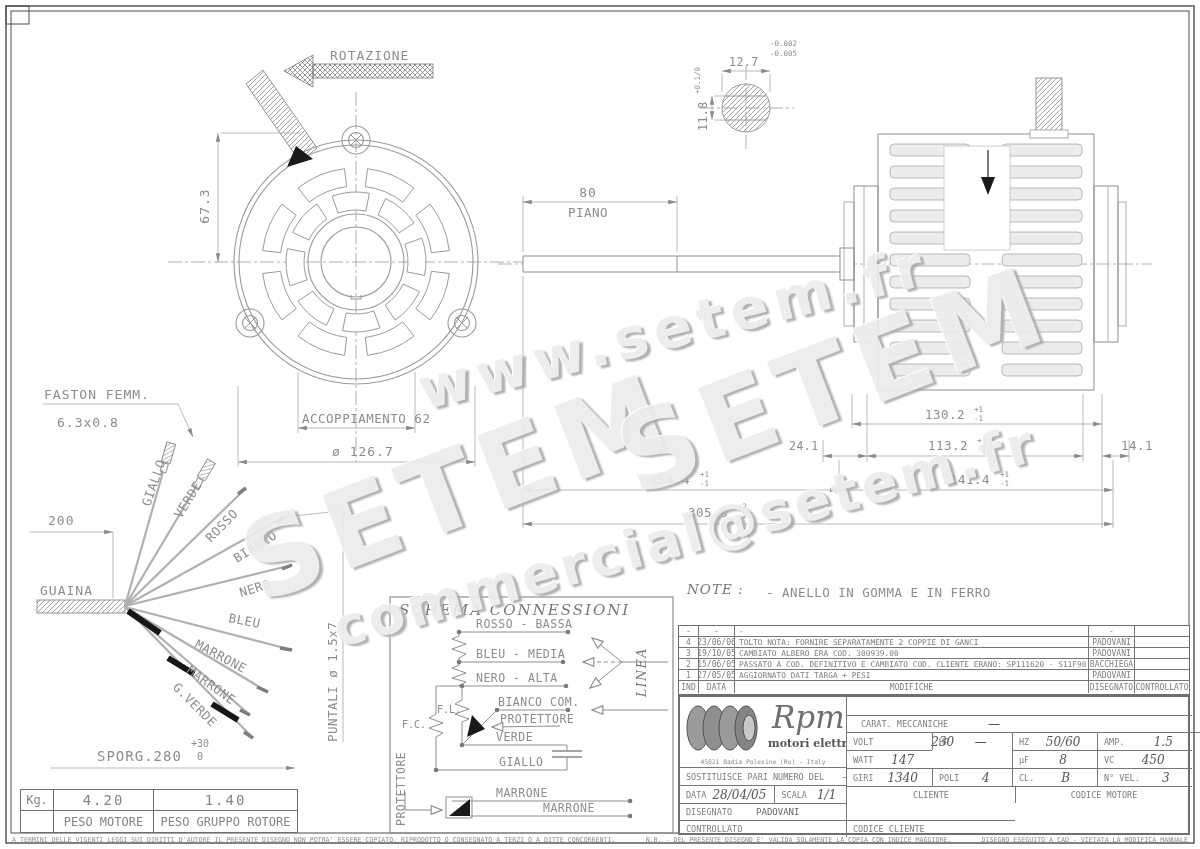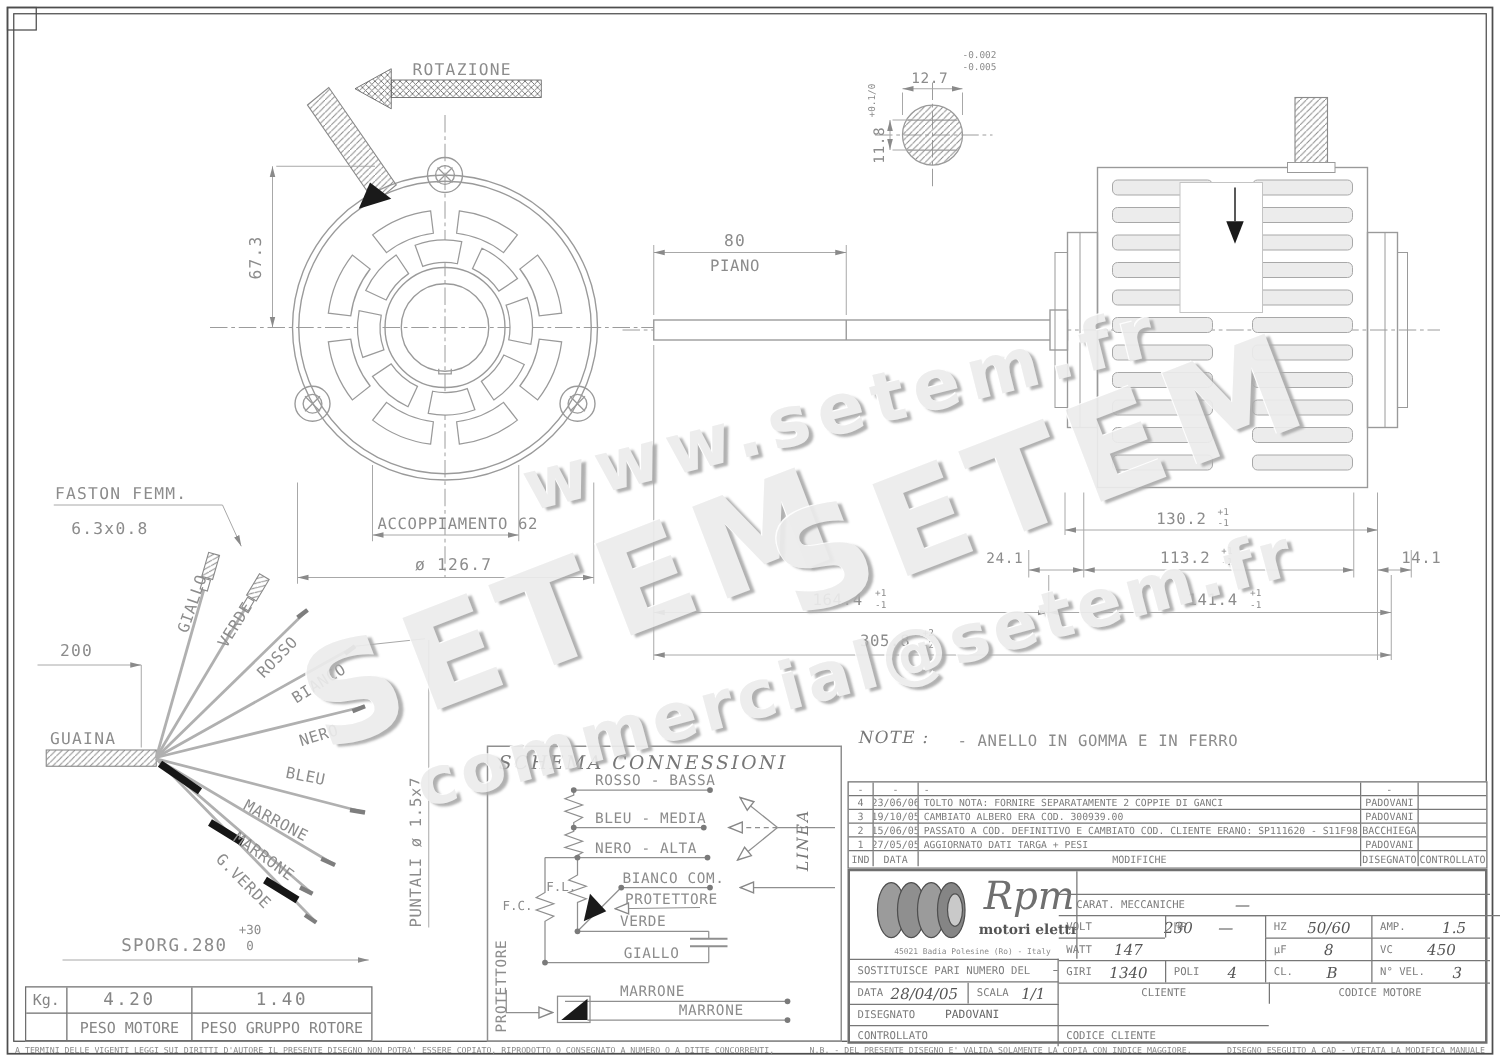--- a/index.html
+++ b/index.html
@@ -441,21 +441,21 @@
 
   <div class="rc bot">IND</div>
   <div class="rc bot">DATA</div>
   <div class="rc bot" style="justify-content:center">MODIFICHE</div>
   <div class="rc bot">DISEGNATO</div>
   <div class="rc bot last">CONTROLLATO</div>
 </div>
 
 <div class="tb">
 
-  <div class="cell bR" style="left:15px;top:0;width:167px;height:70px;">
+  <div class="cell bR" style="left:0;top:0;width:167px;height:70px;">
     <svg width="80" height="50" viewBox="0 0 80 50" style="position:absolute;left:5px;top:6px;">
       <ellipse cx="13" cy="25" rx="11" ry="22" fill="#9b9b9b" stroke="#4f4f4f"></ellipse>
       <ellipse cx="29" cy="25" rx="11" ry="22" fill="#8f8f8f" stroke="#4f4f4f"></ellipse>
       <ellipse cx="45" cy="25" rx="11" ry="22" fill="#9b9b9b" stroke="#4f4f4f"></ellipse>
       <ellipse cx="61" cy="25" rx="11" ry="22" fill="#858585" stroke="#4f4f4f"></ellipse>
       <ellipse cx="64" cy="25" rx="6" ry="13" fill="#c9c9c9" stroke="#4f4f4f"></ellipse>
     </svg>
     <span class="brand" style="position:absolute;left:92px;top:2px;">Rpm</span>
     <span class="brandsub" style="position:absolute;left:88px;top:40px;">motori elettrici</span>
     <span class="addr" style="position:absolute;left:0;right:0;bottom:2px;text-align:center;">45021 Badia Polesine (Ro) - Italy</span>
@@ -543,18 +543,18 @@
 <div class="kg">
   <div class="kgc">Kg.</div>
   <div class="kgc kgval">4.20</div>
   <div class="kgc kgval lastc">1.40</div>
   <div class="kgc lastr"></div>
   <div class="kgc lastr">PESO MOTORE</div>
   <div class="kgc lastr lastc">PESO GRUPPO ROTORE</div>
 </div>
 
 <div class="footer">
-  <span>A TERMINI DELLE VIGENTI LEGGI SUI DIRITTI D'AUTORE IL PRESENTE DISEGNO NON POTRA' ESSERE COPIATO, RIPRODOTTO O CONSEGNATO A NUMERO O A DITTE CONCORRENTI,</span>
+  <span>A TERMINI DELLE VIGENTI LEGGI SUI DIRITTI D'AUTORE IL PRESENTE DISEGNO NON POTRA' ESSERE COPIATO, RIPRODOTTO O CONSEGNATO A TERZI O A DITTE CONCORRENTI,</span>
   <span>N.B. - DEL PRESENTE DISEGNO E' VALIDA SOLAMENTE LA COPIA CON INDICE MAGGIORE.</span>
   <span>DISEGNO ESEGUITO A CAD - VIETATA LA MODIFICA MANUALE</span>
 </div>
 
 </div>
 
 </body></html>

